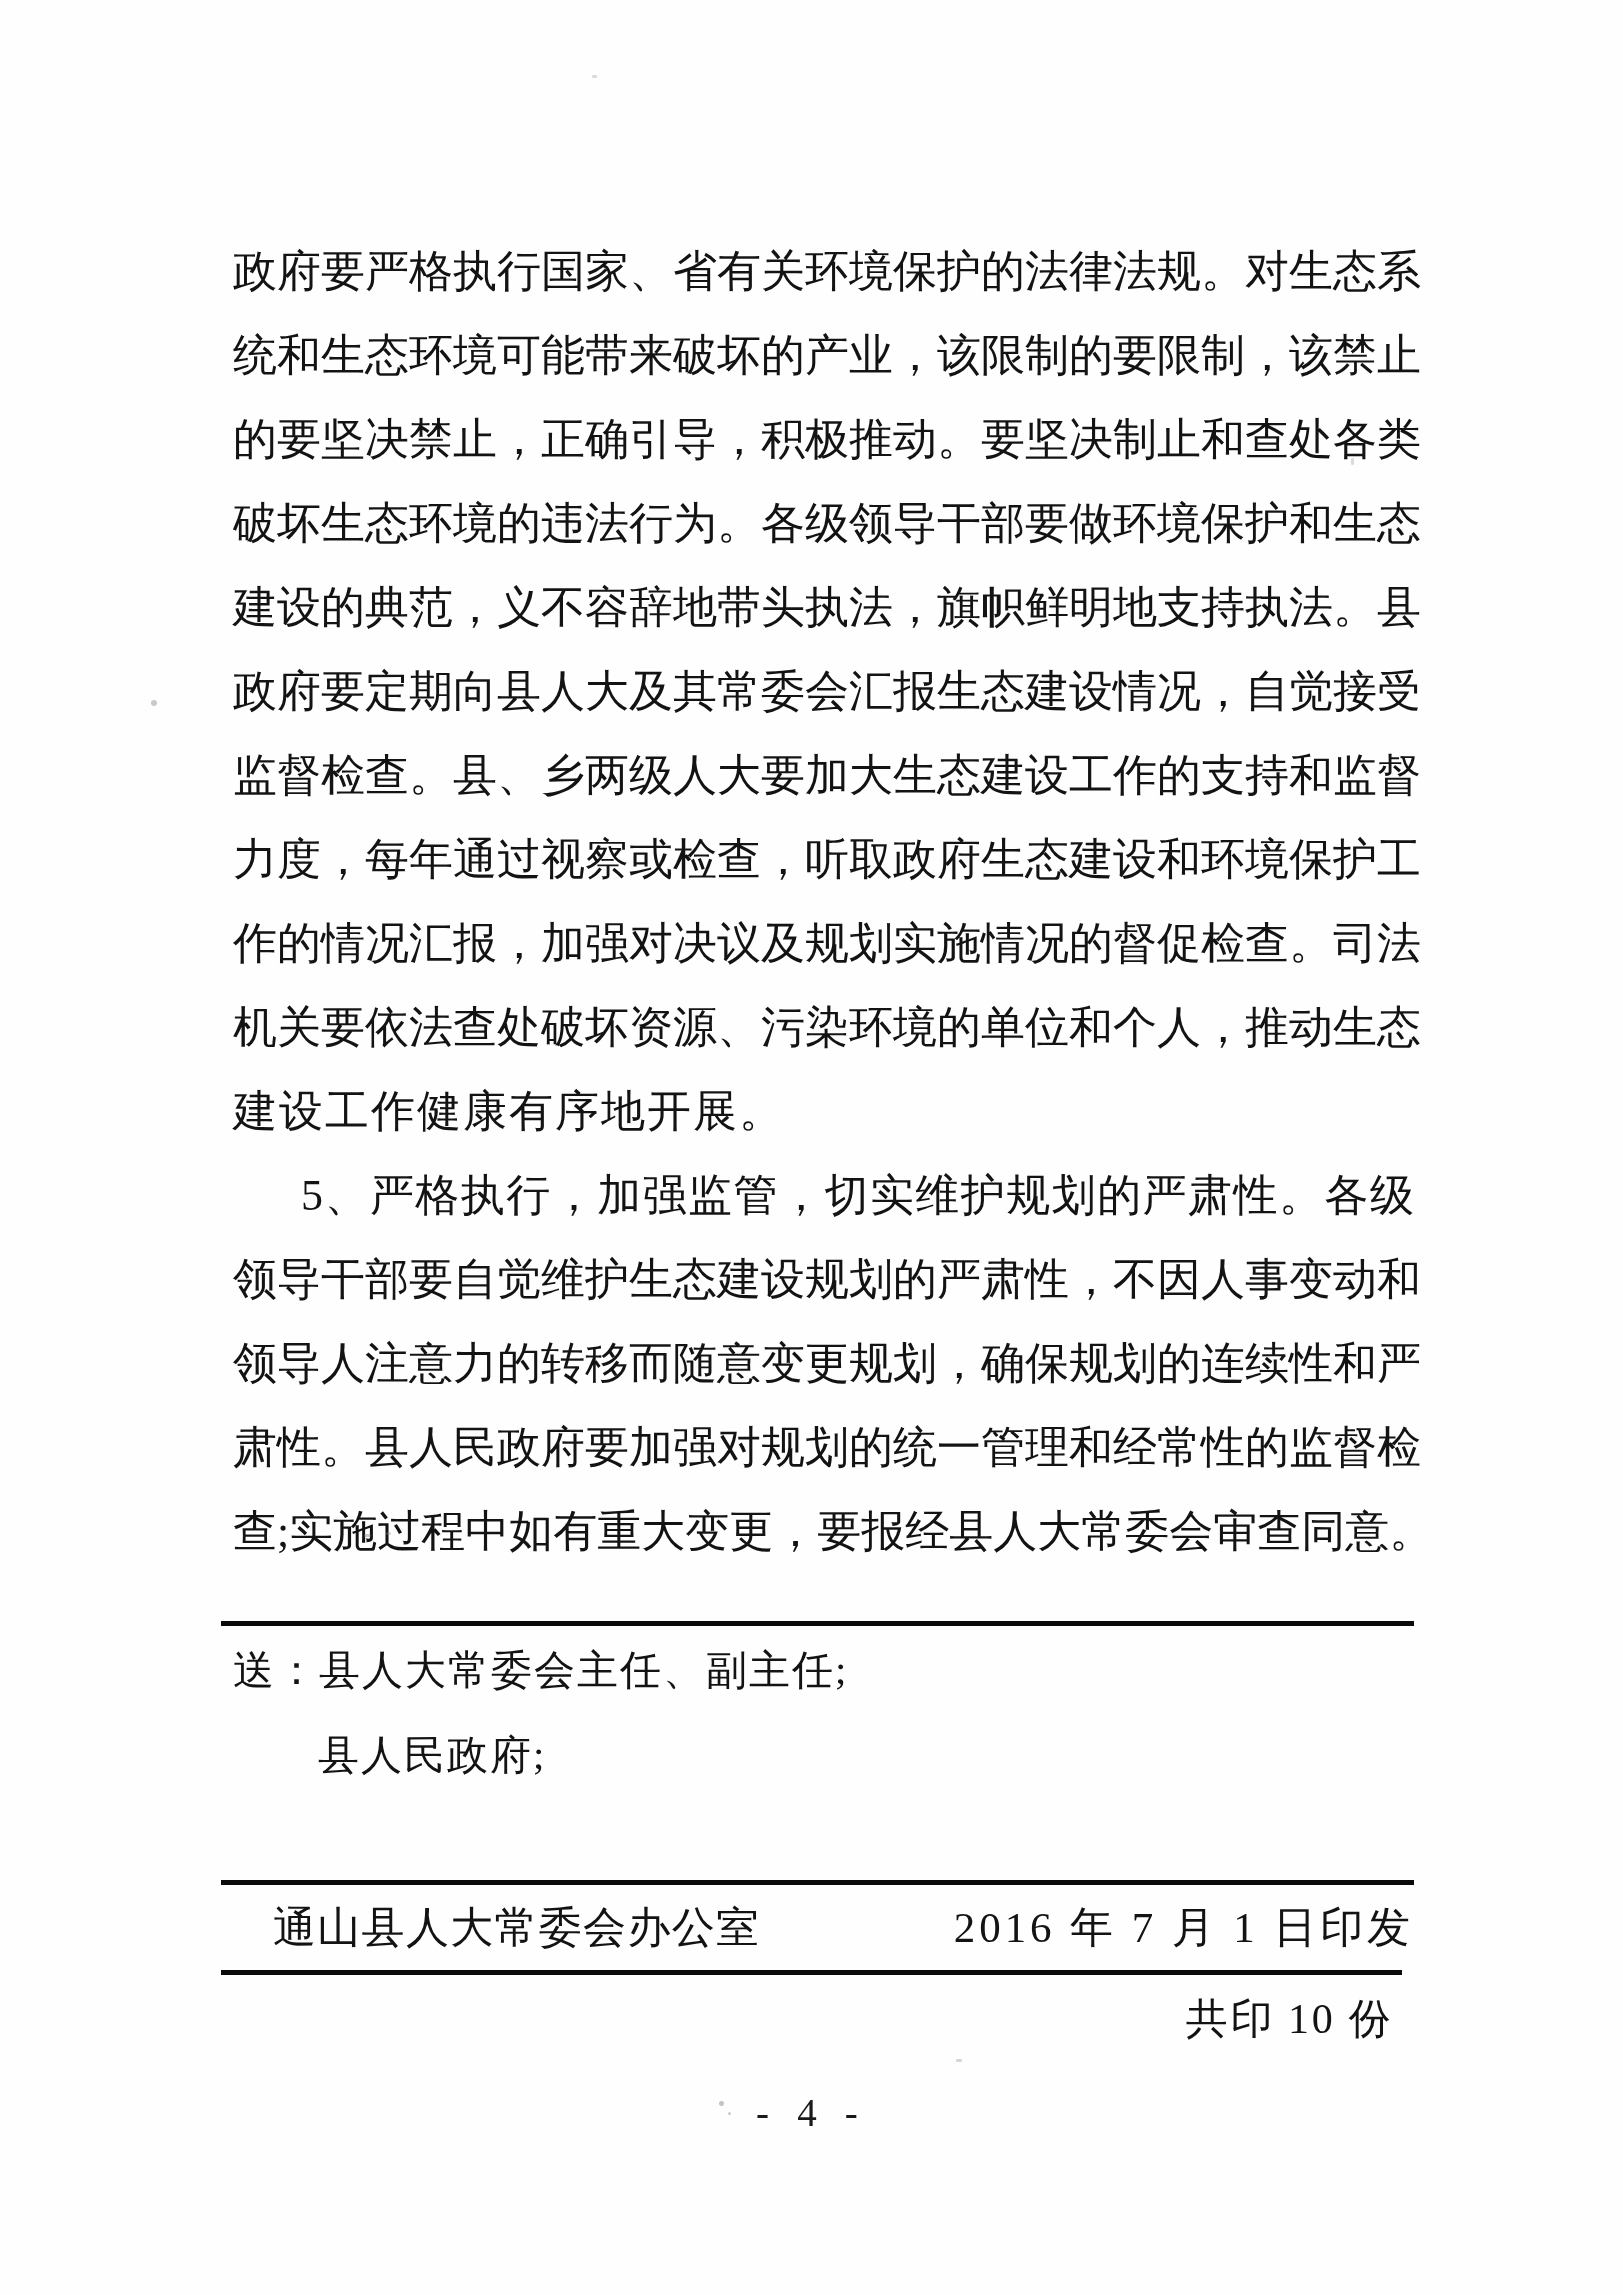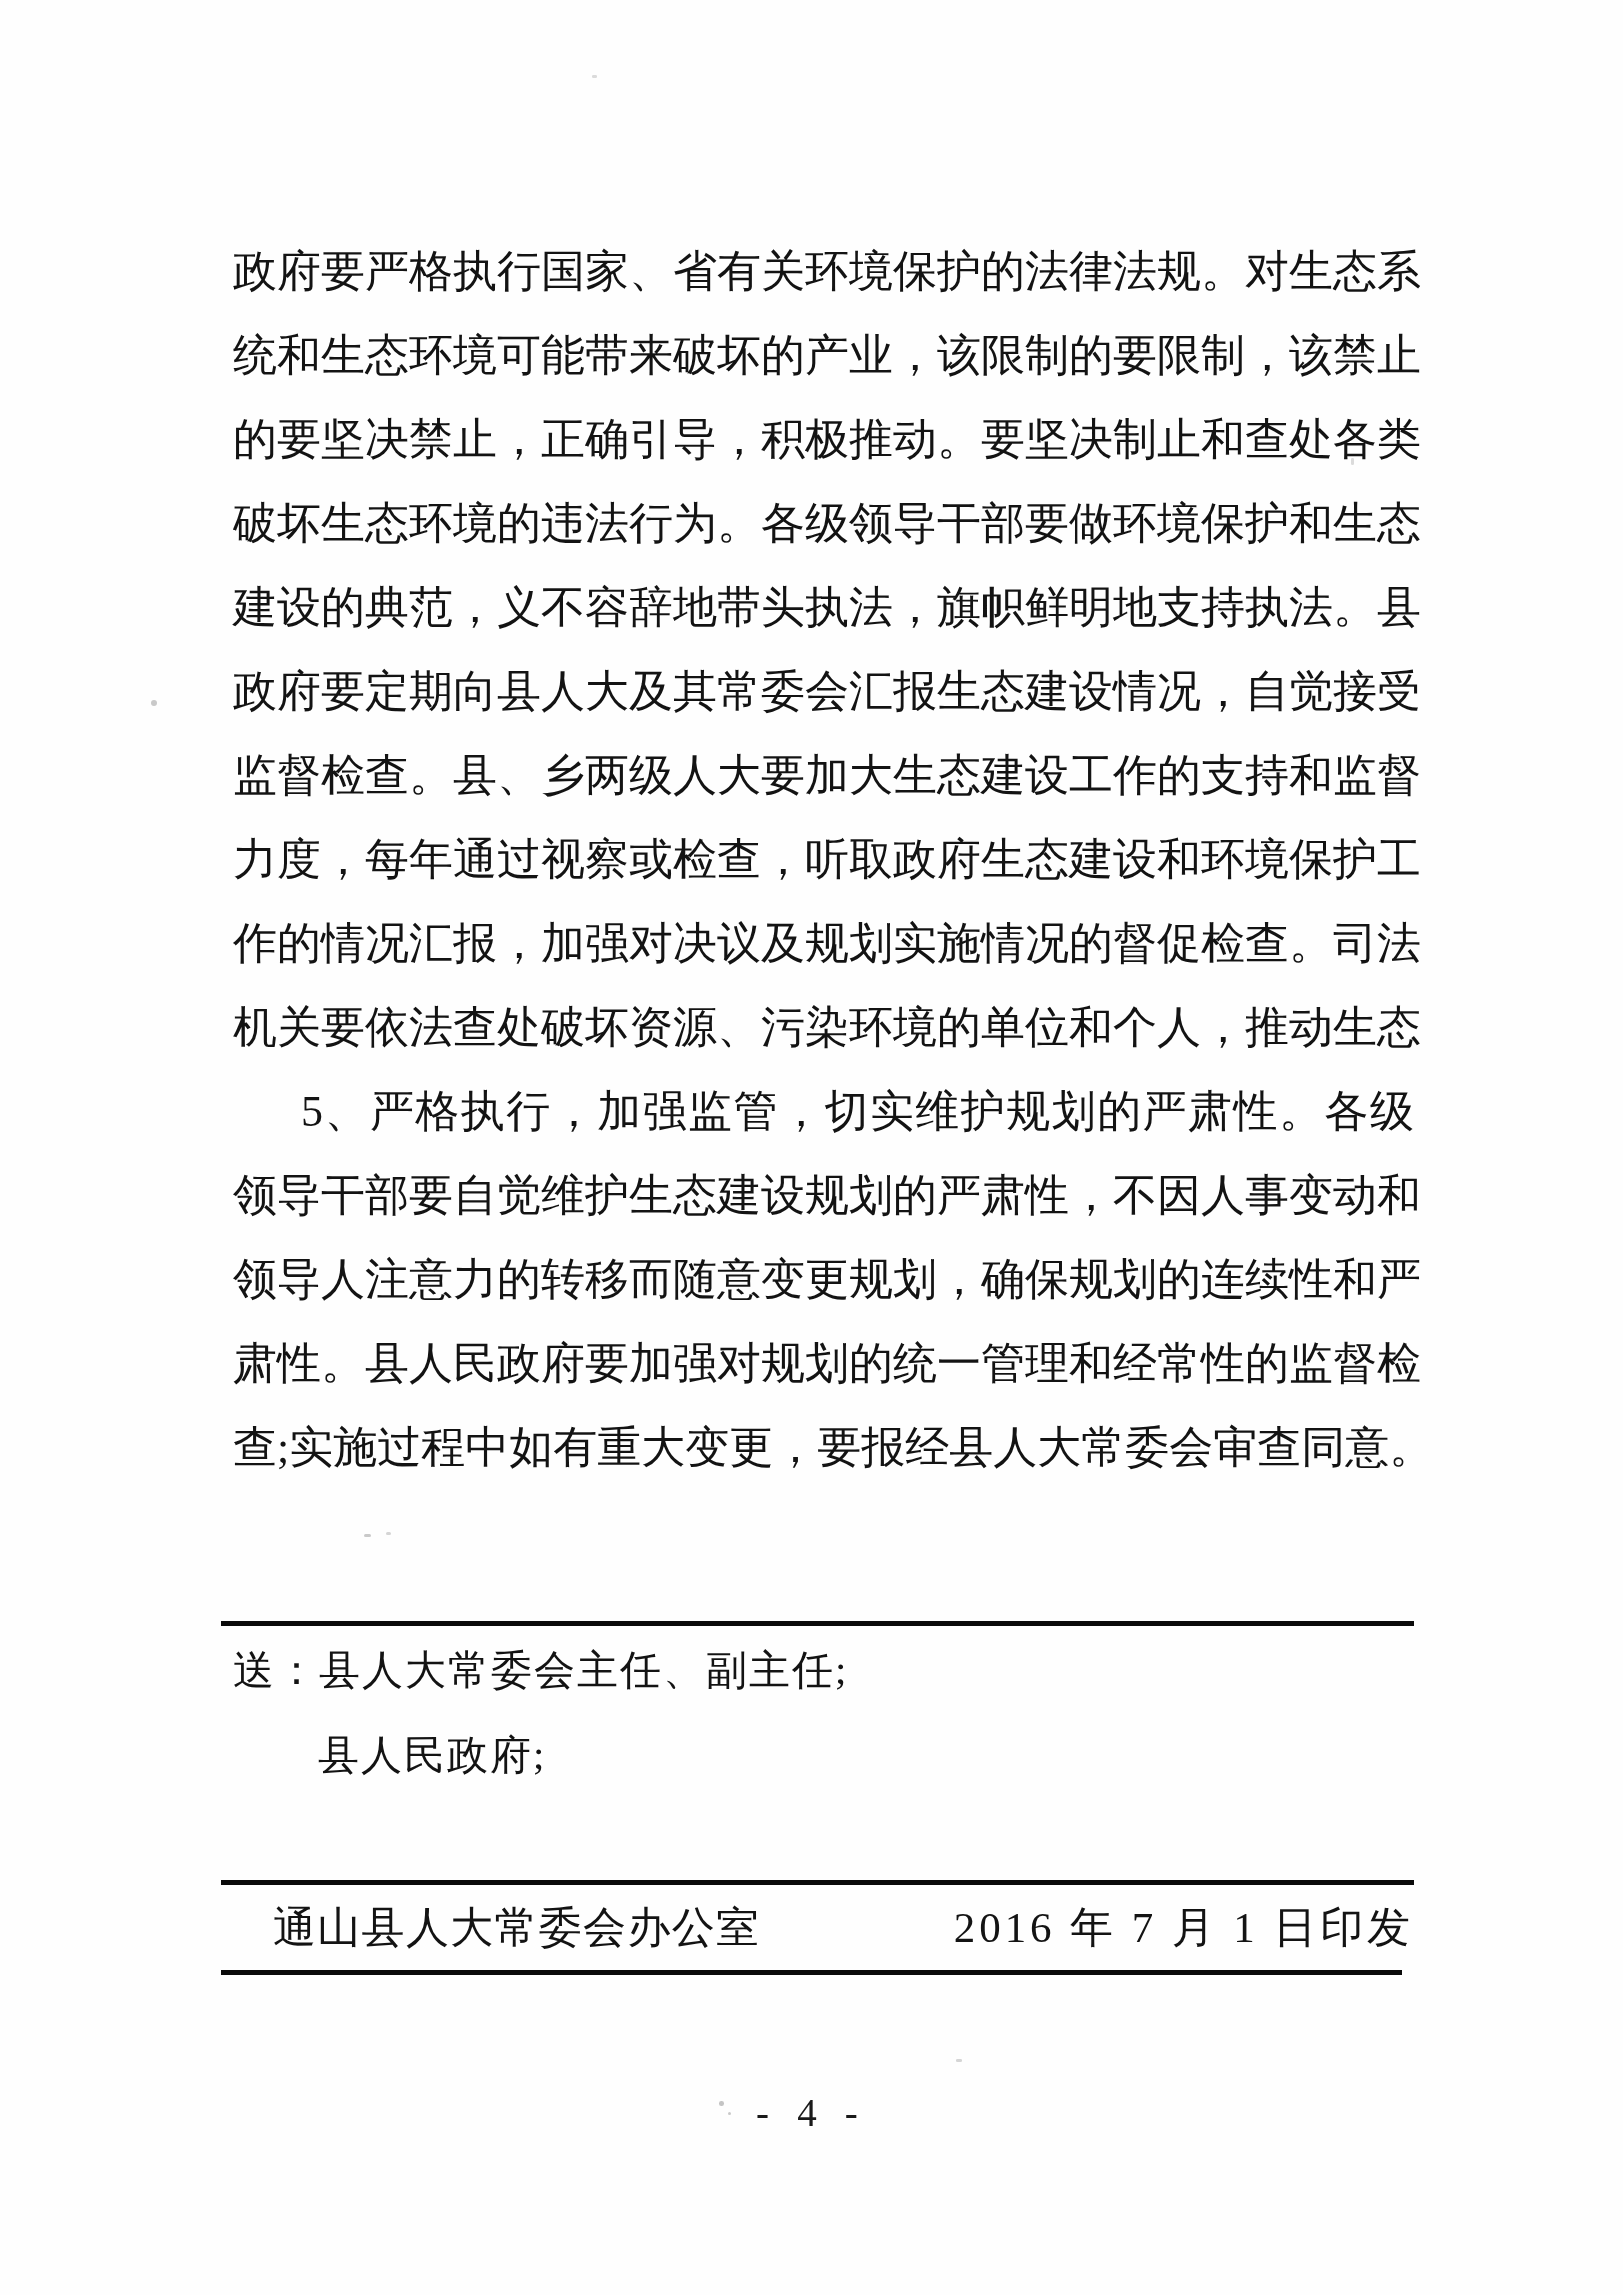--- a/index.html
+++ b/index.html
@@ -418,20 +418,21 @@
         <span>位</span>
         <span>和</span>
         <span>个</span>
         <span>人</span>
         <span>，</span>
         <span>推</span>
         <span>动</span>
         <span>生</span>
         <span>态</span>
       </div>
+    <div class="line plain">建设工作健康有序地开展。</div>
     <div class="line dist indent">
         <span>5</span>
         <span>、</span>
         <span>严</span>
         <span>格</span>
         <span>执</span>
         <span>行</span>
         <span>，</span>
         <span>加</span>
         <span>强</span>
@@ -580,20 +581,21 @@
 
   <div class="rule rule-2"></div>
 
   <div class="colophon-row">
     <span class="issuer">通山县人大常委会办公室</span>
     <span class="pdate">2016 年 7 月 1 日印发</span>
   </div>
 
   <div class="rule rule-3"></div>
 
+  <div class="copies">共印 10 份</div>
 
   <div class="page-num">- 4 -</div>
 
   <div class="artifact a1"></div>
   <div class="artifact a2"></div>
   <div class="artifact a3"></div>
   <div class="artifact a4"></div>
   <div class="artifact a5"></div>
   <div class="artifact a6"></div>
   <div class="artifact a7"></div>

